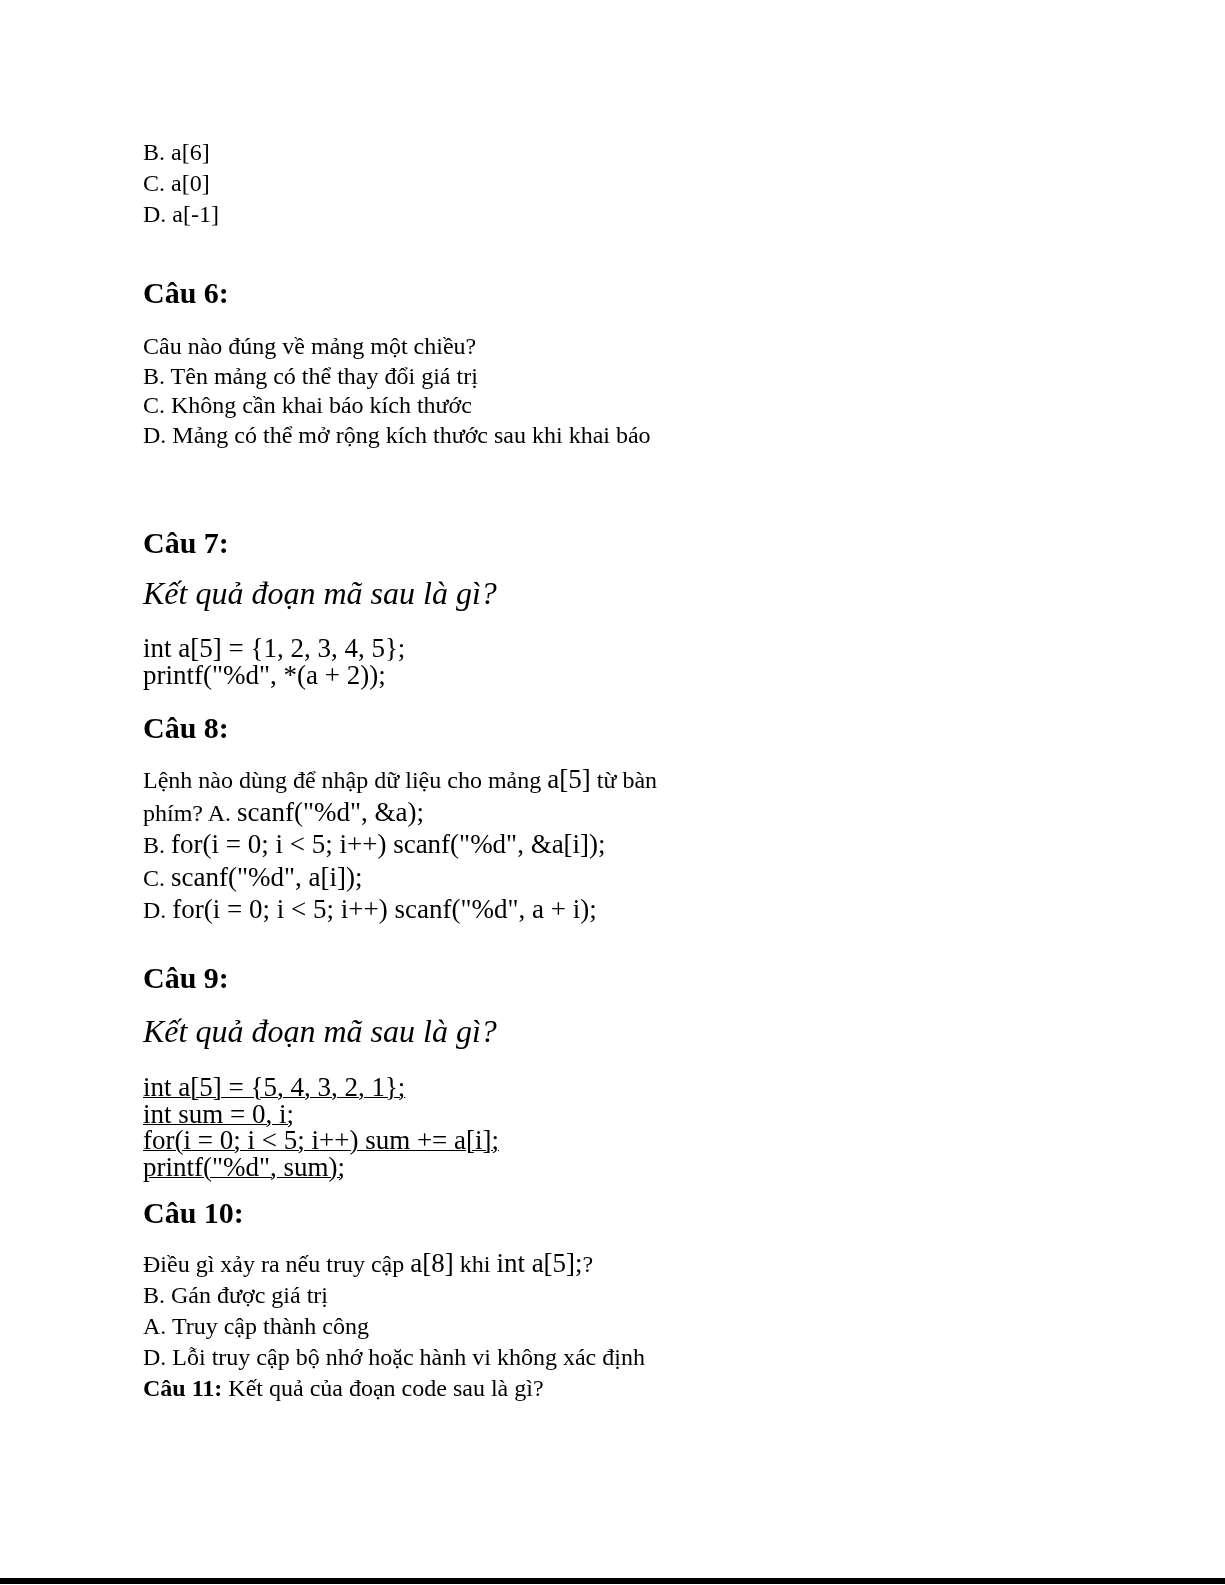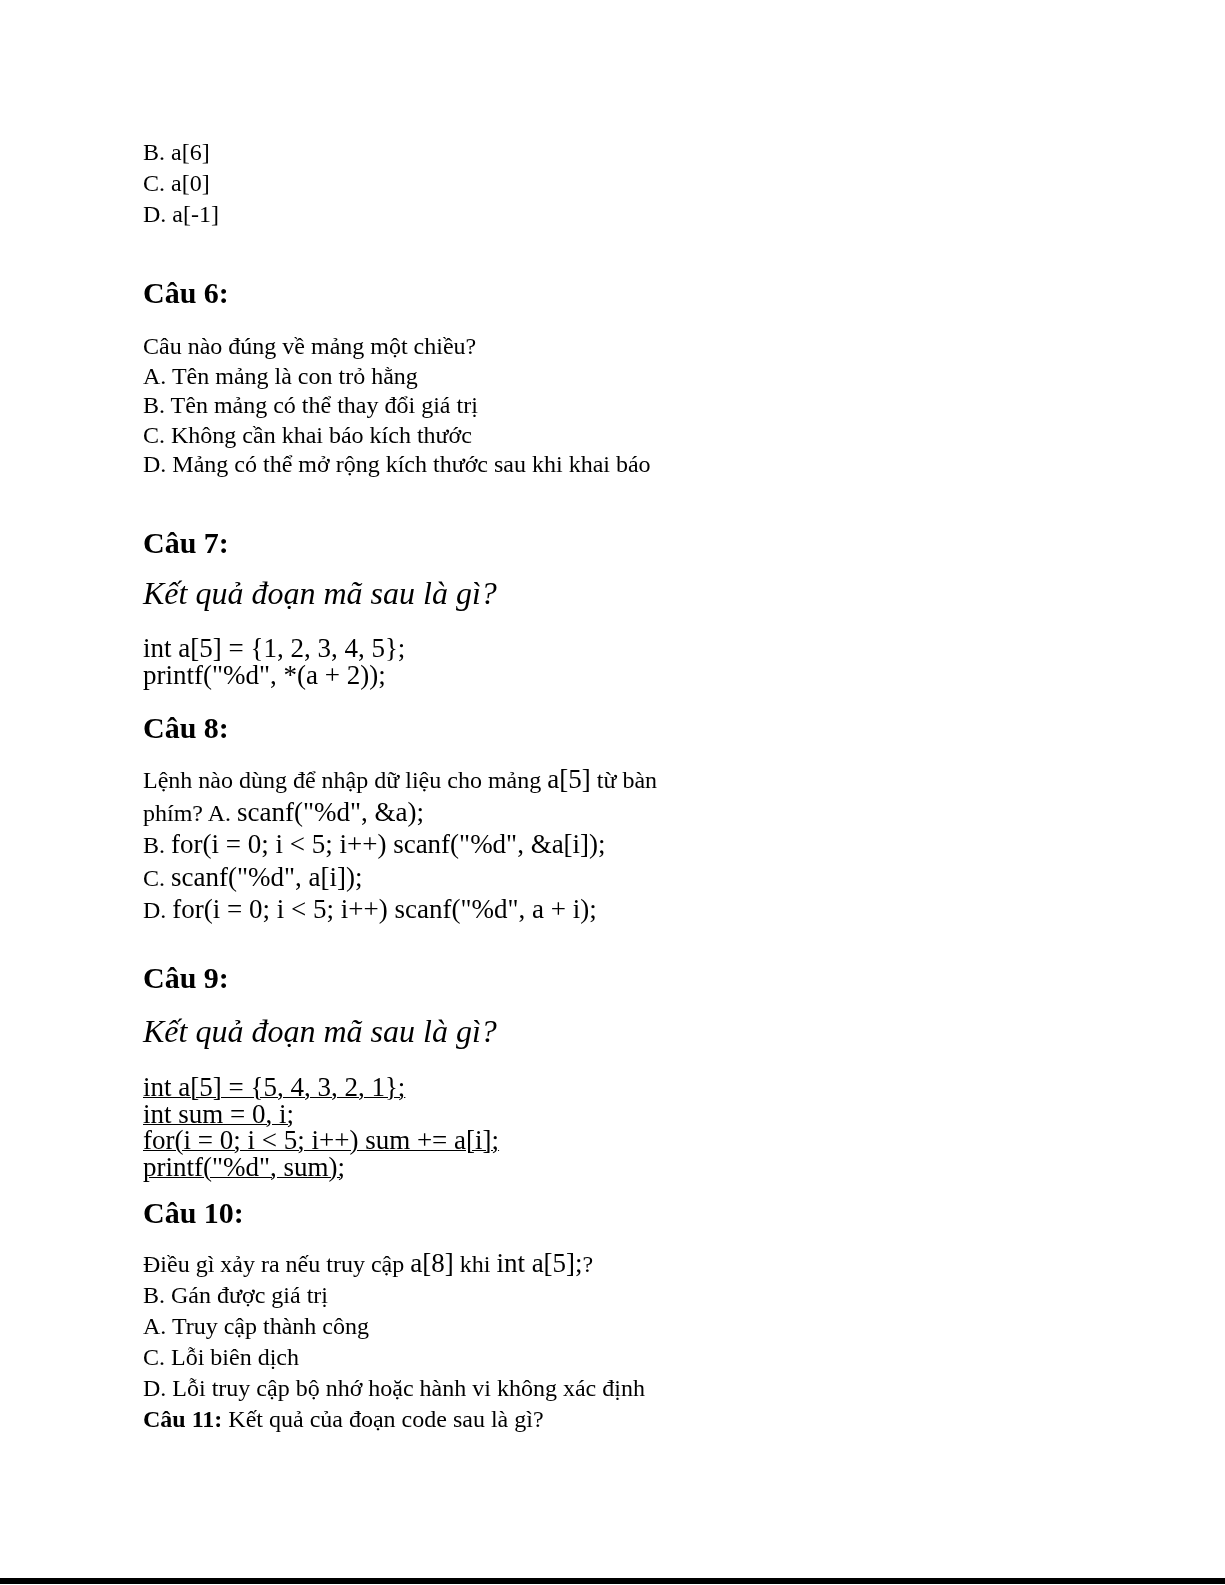--- a/index.html
+++ b/index.html
@@ -50,21 +50,20 @@
   <section class="block" id="q5-options">
       <div class="line"><span class="body">B. a[6]</span></div>
       <div class="line"><span class="body">C. a[0]</span></div>
       <div class="line"><span class="body">D. a[-1]</span></div>
     </section>
 
   <section class="block heading" id="q6-heading">Câu 6:</section>
 
   <section class="block" id="q6-body">
       <div class="line"><span class="body">Câu nào đúng về mảng một chiều?</span></div>
-      <div class="line"><span class="body">A. Tên mảng là con trỏ hằng</span></div>
       <div class="line"><span class="body">B. Tên mảng có thể thay đổi giá trị</span></div>
       <div class="line"><span class="body">C. Không cần khai báo kích thước</span></div>
       <div class="line"><span class="body">D. Mảng có thể mở rộng kích thước sau khi khai báo</span></div>
     </section>
 
   <section class="block heading" id="q7-heading">Câu 7:</section>
 
   <section class="block qline" id="q7-question">Kết quả đoạn mã sau là gì?</section>
 
   <section class="block" id="q7-code">
@@ -92,20 +91,19 @@
       <div class="line"><span class="code">for(i = 0; i &lt; 5; i++) sum += a[i];</span></div>
       <div class="line"><span class="code">printf("%d", sum);</span></div>
     </section>
 
   <section class="block heading" id="q10-heading">Câu 10:</section>
 
   <section class="block" id="q10-body">
       <div class="line"><span class="body">Điều gì xảy ra nếu truy cập </span><span class="code">a[8]</span><span class="body"> khi </span><span class="code">int a[5];</span><span class="body">?</span></div>
       <div class="line"><span class="body">B. Gán được giá trị</span></div>
       <div class="line"><span class="body">A. Truy cập thành công</span></div>
-      <div class="line"><span class="body">C. Lỗi biên dịch</span></div>
       <div class="line"><span class="body">D. Lỗi truy cập bộ nhớ hoặc hành vi không xác định</span></div>
       <div class="line"><span class="bold">Câu 11:</span><span class="body"> Kết quả của đoạn code sau là gì?</span></div>
     </section>
 
   <div id="bottom-bar"></div>
 
 </div>
 
 </body></html>

